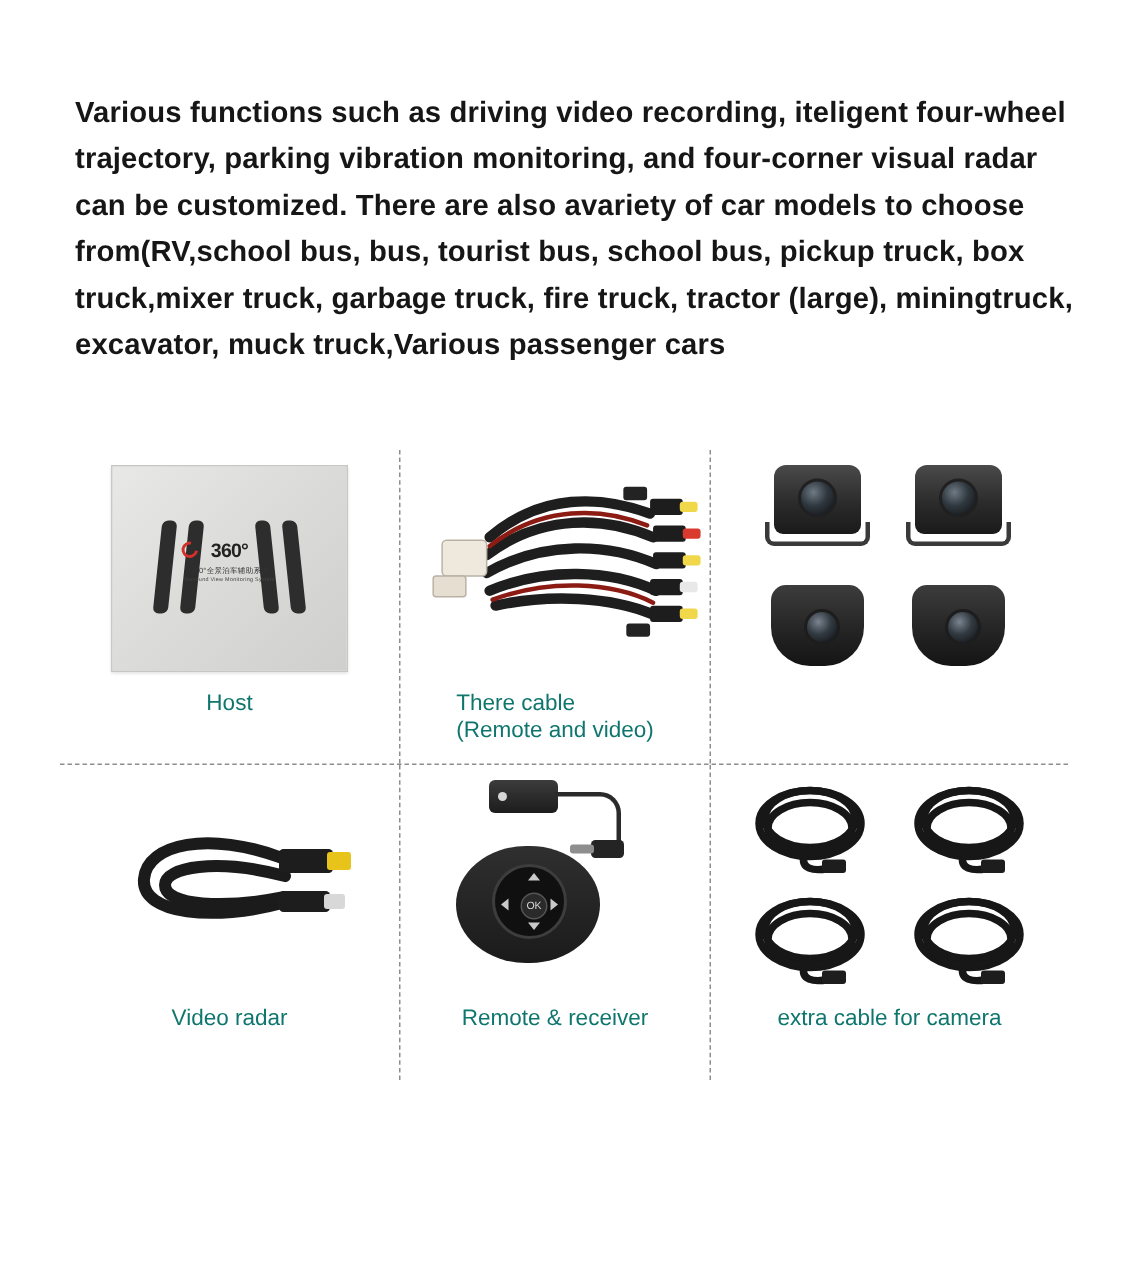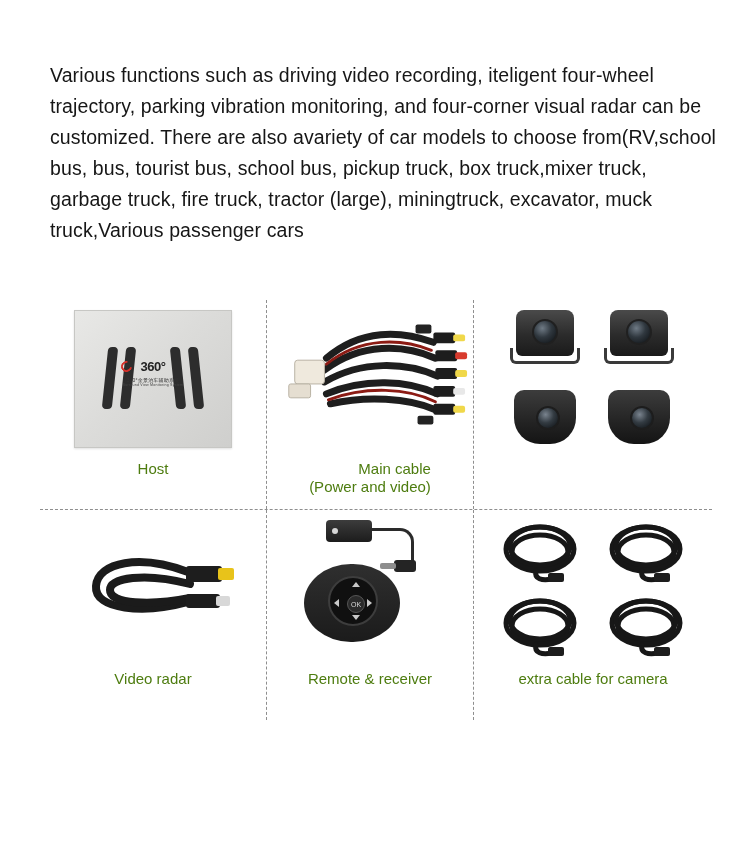--- a/index.html
+++ b/index.html
@@ -19,21 +19,21 @@
 
   
   .intro {
     position: absolute;
     left: 50px;
     top: 40px;
     width: 668px;
     font-size: 19.5px;
     line-height: 31px;
     color: #161616;
-    font-weight: 400;
+    font-weight: 700;
     letter-spacing: 0.1px;
   }
 
   
   .grid {
     position: absolute;
     left: 40px;
     top: 300px;
     width: 672px;
     height: 420px;
@@ -58,22 +58,22 @@
     height: 158px;
     width: 100%;
     position: relative;
     display: flex;
     align-items: center;
     justify-content: center;
   }
   .caption {
     font-size: 15px;
     line-height: 18px;
-    text-align: right;
-    color: #4d7c0f;
+    text-align: left;
+    color: #0f766e;
     margin-top: 2px;
   }
   .caption .sub { display: block; }
 
   
   .host-box {
     width: 158px;
     height: 138px;
     background: linear-gradient(135deg, #e8e8e6 0%, #dcdcda 45%, #cfcfcd 100%);
     border: 1px solid #c7c7c4;
@@ -322,22 +322,22 @@
             <rect x="188" y="106" width="12" height="7" rx="2" fill="#f0d84a"></rect>
           </g>
 
           <g fill="#232323">
             <rect x="150" y="24" width="16" height="9" rx="2"></rect>
             <rect x="152" y="116" width="16" height="9" rx="2"></rect>
           </g>
         </svg>
       </div>
       <div class="caption">
-        <span>Main cable</span>
-        <span class="sub">(Power and video)</span>
+        <span>There cable</span>
+        <span class="sub">(Remote and video)</span>
       </div>
     </div>
 
     <div class="cell c3">
       <div class="art">
         <div class="cams">
           <div class="cam-box">
             <div class="cam-bracket"></div>
             <div class="cam-body"></div>
             <div class="cam-lens"></div>

